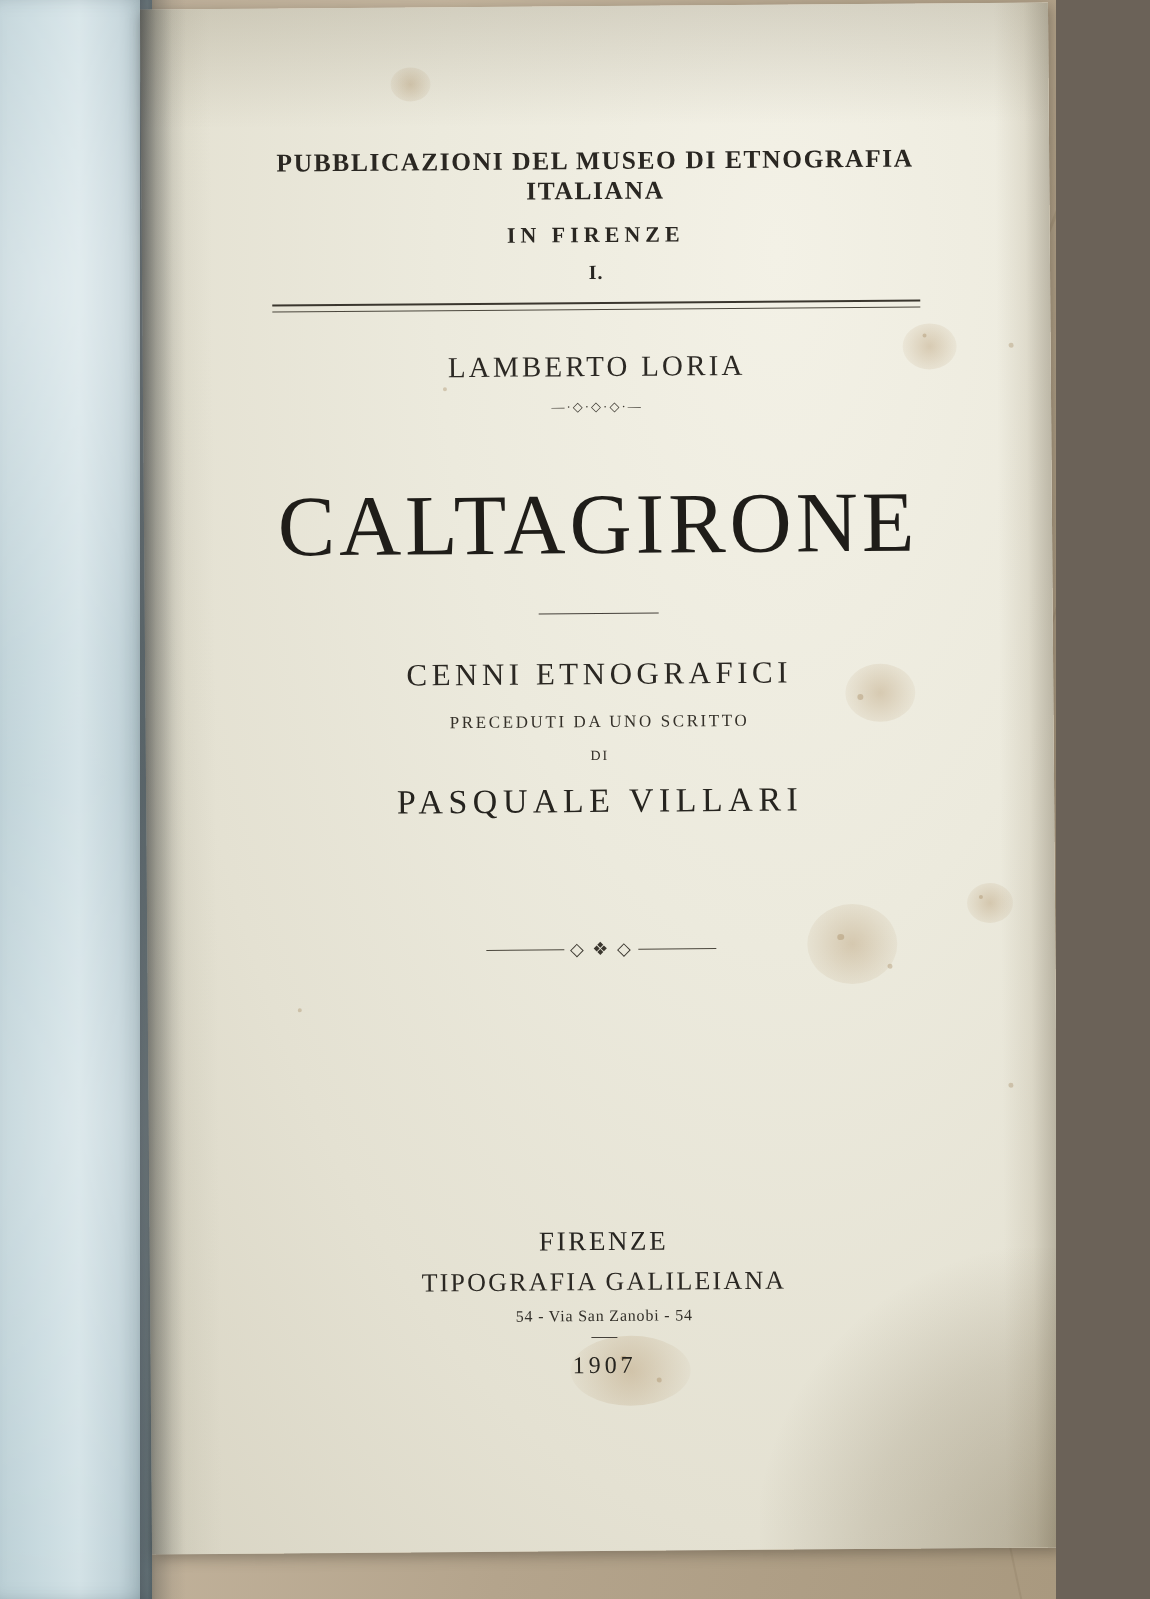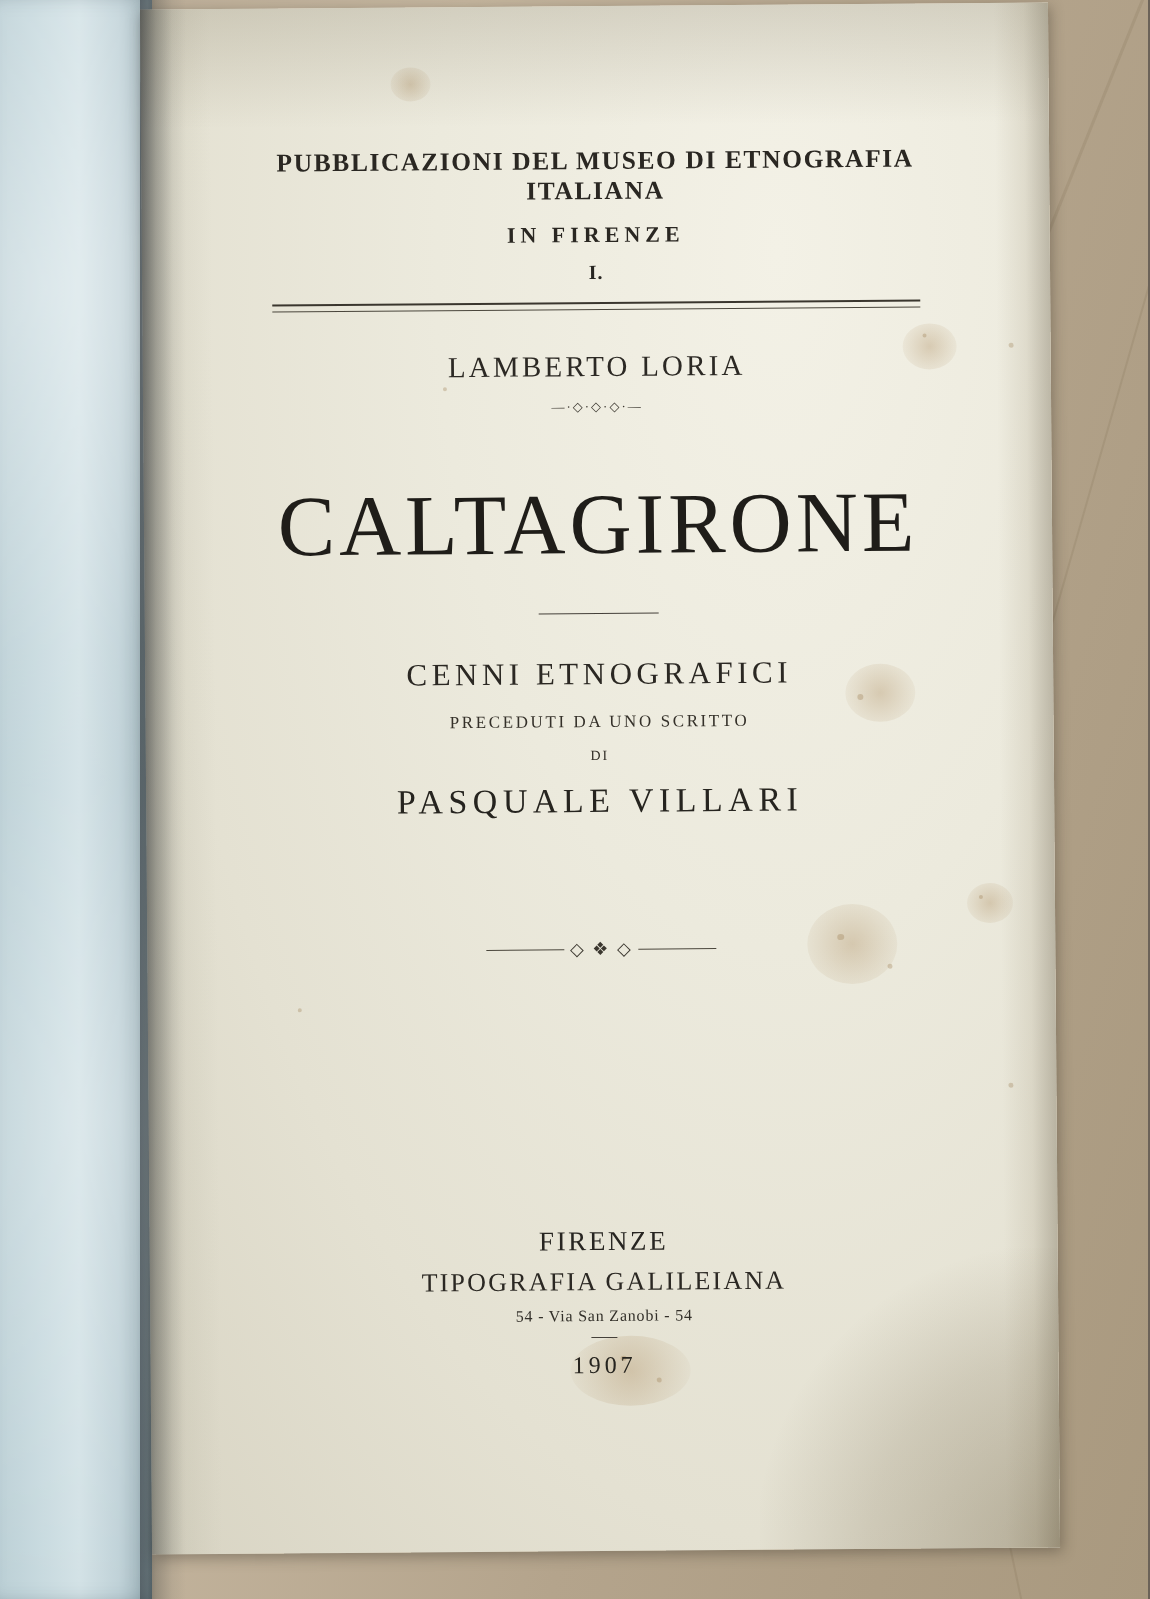--- a/index.html
+++ b/index.html
@@ -9,21 +9,21 @@
   }
   body {
     width: 1150px;
     height: 1599px;
     overflow: hidden;
     font-family: "Liberation Serif", serif;
   }
 
   #scene {
     position: relative;
-    width: 1148px;
+    width: 1056px;
     height: 1599px;
     overflow: hidden;
     background: linear-gradient(105deg, #b9ab96 0%, #c4b59e 30%, #b4a48c 62%, #a9997f 100%);
   }
 
   
   .desk-streak {
     position: absolute;
     background: rgba(120, 103, 80, 0.18);
     transform-origin: center;

